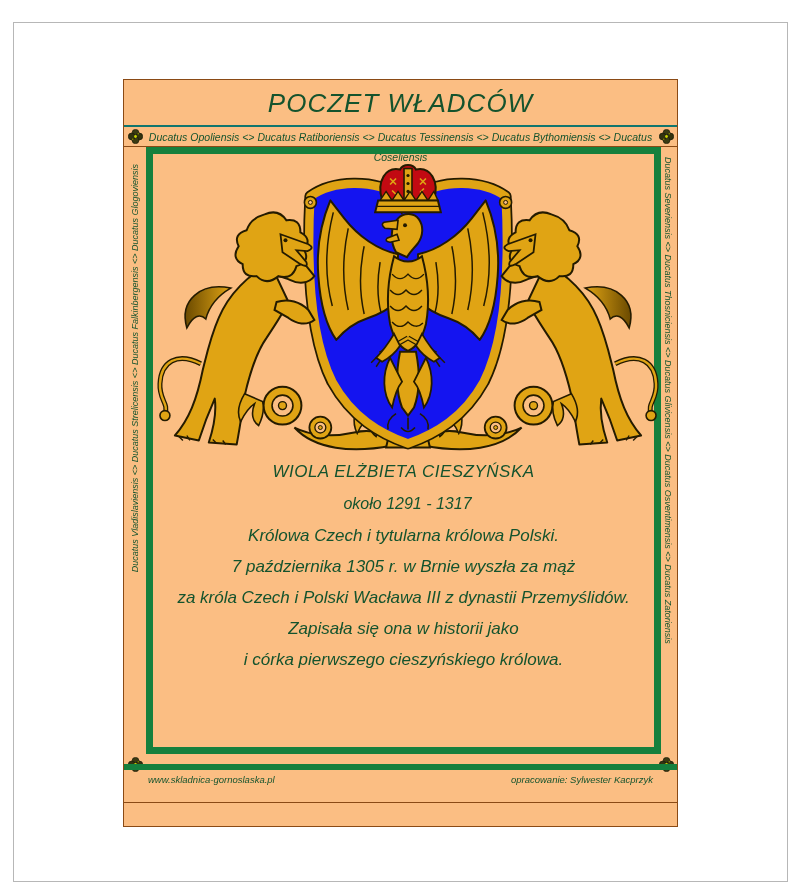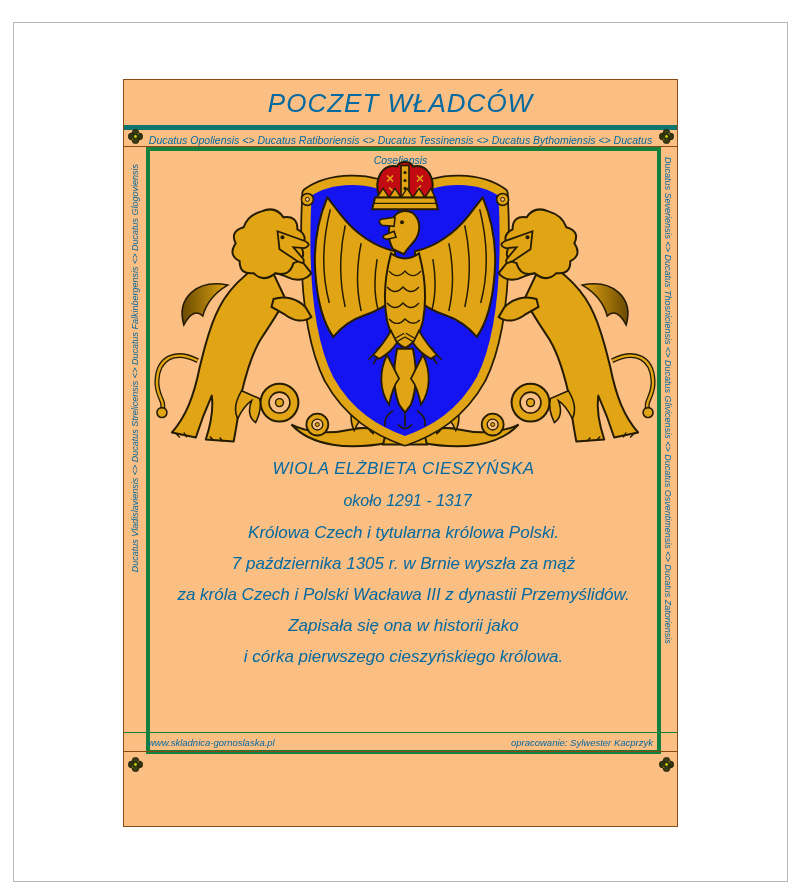--- a/index.html
+++ b/index.html
@@ -2,47 +2,47 @@
 <html><head>
 <meta charset="utf-8">
 <style>
   html,body{margin:0;padding:0;background:#ffffff;}
   .page{position:relative;width:800px;height:895px;background:#ffffff;overflow:hidden;
         font-family:"Liberation Sans", sans-serif;}
   .frame{position:absolute;left:13px;top:22px;width:773px;height:858px;
          border:1px solid #b7b7b7;background:#ffffff;}
   .poster{position:absolute;left:123px;top:79px;width:555px;height:748px;
           background:#FBBE83;border:1px solid #8a4a15;box-sizing:border-box;
-          font-style:italic;color:#0369a1;}
+          font-style:italic;color:#14532d;}
   .title{position:absolute;left:0;top:0;width:100%;height:45px;line-height:47px;
          text-align:center;font-size:26px;letter-spacing:1px;}
   .top-strip{position:absolute;left:0;top:45px;width:100%;height:22px;
-             border-top:5px solid #0f766e;border-bottom:1px solid #8a4a15;
+             border-top:2px solid #0f766e;border-bottom:1px solid #8a4a15;
              box-sizing:border-box;padding-left:20px;}
   .top-strip-label{position:absolute;left:0;top:0;width:100%;height:20px;line-height:20px;
                    text-align:center;font-size:10.5px;}
   .rosette{position:absolute;width:15px;height:15px;}
   .ros-tl{left:4px;top:49px;} .ros-tr{right:3px;top:49px;}
   .ros-bl{left:4px;top:677px;} .ros-br{right:3px;top:677px;}
   .side-label{position:absolute;font-size:9px;height:18px;line-height:18px;white-space:nowrap;
               overflow:hidden;box-sizing:border-box;}
   .left-label{left:2px;top:674px;width:604px;transform-origin:0 0;transform:rotate(-90deg);
               text-align:right;padding-right:14px;}
   .right-label{left:553px;top:69px;width:604px;transform-origin:0 0;transform:rotate(90deg);
                text-align:left;padding-left:8px;}
   .inner{position:absolute;left:22px;top:67px;width:515px;height:607px;
-         border:4px solid #15803d;box-sizing:border-box;}
+         border:7px solid #15803d;box-sizing:border-box;}
   .crest{position:absolute;left:0;top:2px;width:513px;height:300px;}
   .ruler-name{position:absolute;left:0;top:308px;width:100%;text-align:center;
               font-size:17px;letter-spacing:0.5px;}
   .ruler-dates{position:absolute;left:4px;top:341px;width:100%;text-align:center;font-size:16px;}
   .desc{position:absolute;left:0;top:366px;width:100%;text-align:center;
         font-size:17px;line-height:31px;}
-  .bottom-strip{position:absolute;left:0;top:652px;width:100%;height:20px;
-                border-top:1px solid #15803d;border-bottom:1px solid #8a4a15;box-sizing:border-box;}
+  .bottom-strip{position:absolute;left:0;top:684px;width:100%;height:39px;
+                border-top:6px solid #15803d;border-bottom:1px solid #8a4a15;box-sizing:border-box;}
   .footer-left{position:absolute;left:24px;top:0;height:20px;line-height:20px;font-size:9.5px;}
   .footer-right{position:absolute;right:24px;top:0;height:20px;line-height:20px;font-size:9.5px;}
 </style>
 </head>
 <body>
 
 <div class="page">
   <div class="frame"></div>
 
   <div class="poster">

